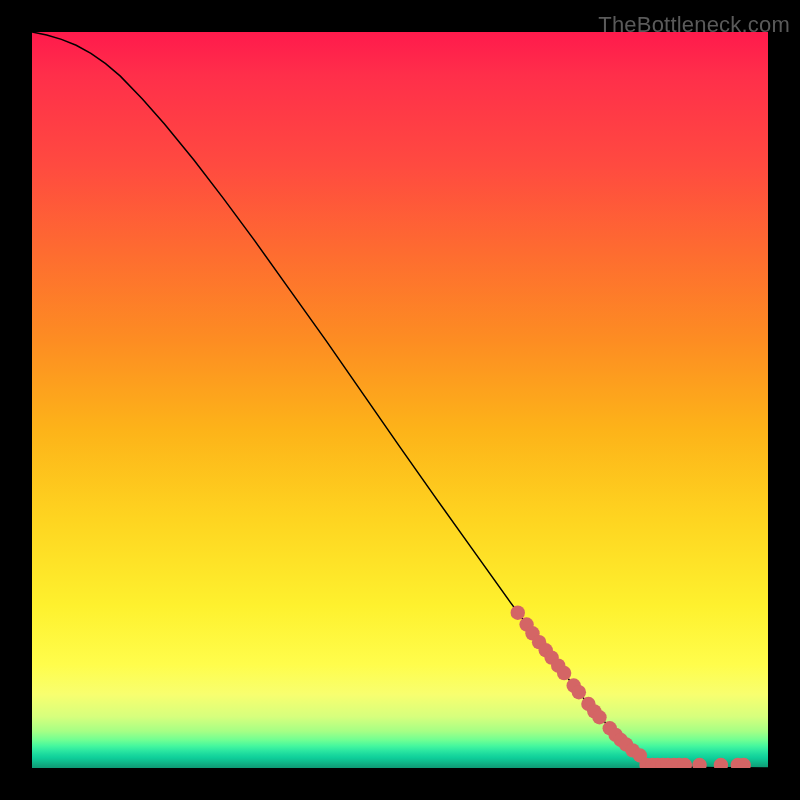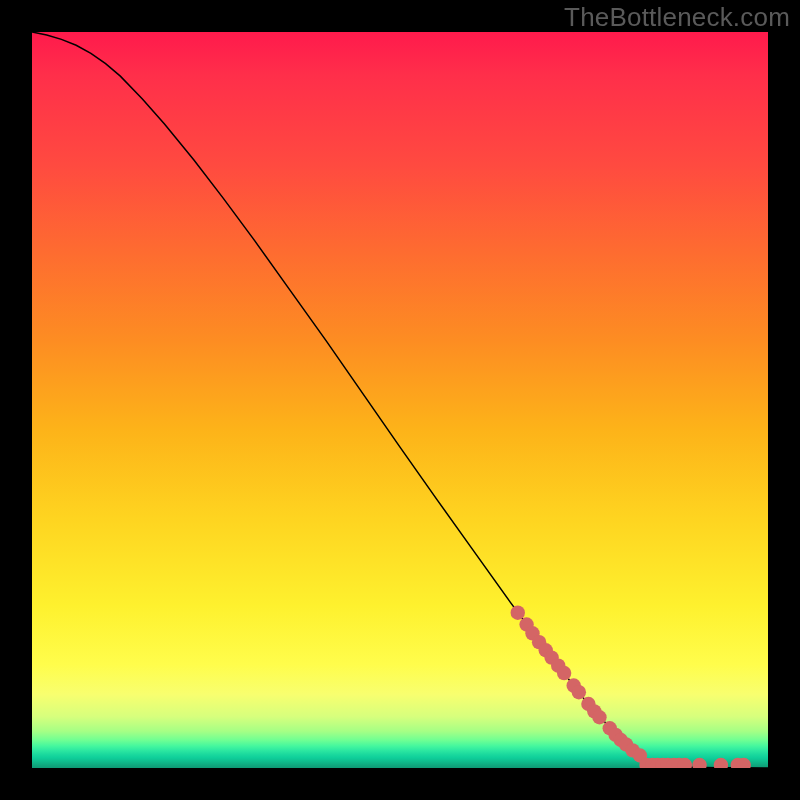--- a/index.html
+++ b/index.html
@@ -5,24 +5,24 @@
   * { margin: 0; padding: 0; box-sizing: border-box; }
   html, body { width: 800px; height: 800px; overflow: hidden; background: #000; }
   .wrap {
     position: relative;
     width: 800px;
     height: 800px;
     background: #000;
   }
   .watermark {
     position: absolute;
-    top: 2px;
+    top: 12px;
     right: 10px;
     font-family: Arial, Helvetica, sans-serif;
-    font-size: 26px;
+    font-size: 22px;
     color: #5a5a5a;
     letter-spacing: 0.2px;
   }
   .plot {
     position: absolute;
     left: 32px;
     top: 32px;
     width: 736px;
     height: 736px;
   }

